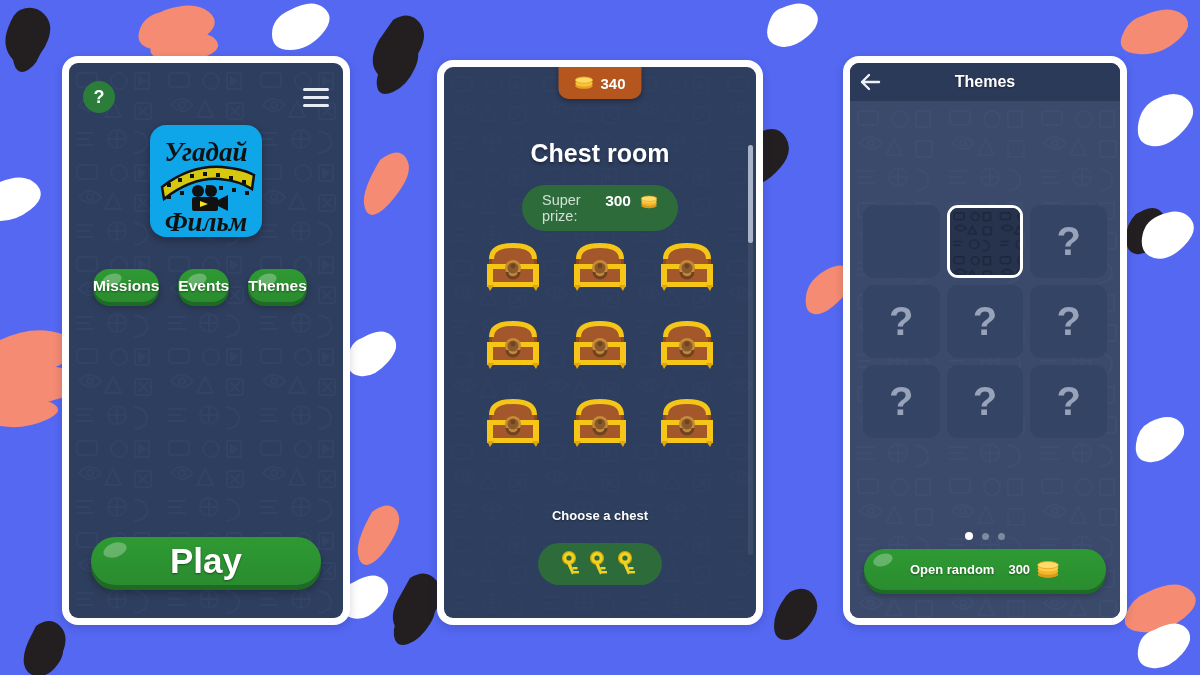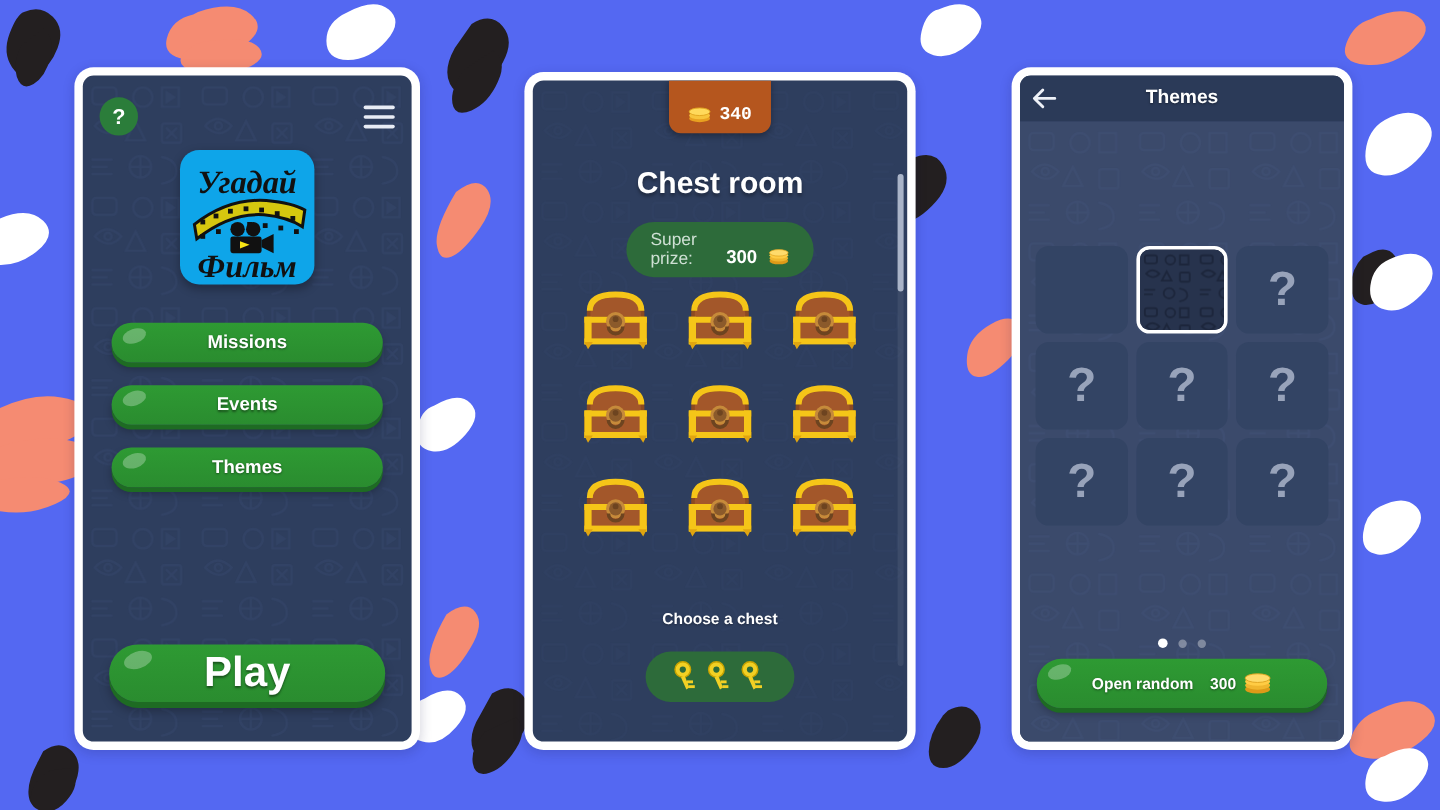--- a/index.html
+++ b/index.html
@@ -78,55 +78,54 @@
     position: absolute; top: 62px; left: 50%; transform: translateX(-50%);
     width: 112px; height: 112px;
     background: #0ea5e9;
     border-radius: 16px;
     box-shadow: 0 3px 8px rgba(0,0,0,.3);
     overflow: hidden;
   }
 
   .menu-list {
     position: absolute; top: 206px; left: 24px; right: 24px;
-    display: flex; flex-direction: column; gap: 19px;
+    display: flex; flex-direction: row; gap: 19px;
   }
   .menu-list .gbtn { height: 33px; font-size: 15.5px; }
 
   #play-button {
     position: absolute; bottom: 33px; left: 22px; right: 22px;
     height: 48px; font-size: 35px;
     box-shadow: 0 5px 0 #1e6b23, 0 7px 9px rgba(0,0,0,.3);
   }
   #play-button::before { width: 24px; height: 14px; left: 12px; top: 6px; }
 
   
   .coin-badge {
     position: absolute; top: 0; left: 50%; transform: translateX(-50%);
     background: #b5561e;
     border-radius: 0 0 10px 10px;
-    padding: 20px 16px 7px;
+    padding: 8px 16px 7px;
     color: #fff; font-size: 15px; font-weight: 600;
-    display: flex; align-items: center; gap: 7px;
+    display: flex; align-items: flex-start; gap: 7px;
     box-shadow: 0 2px 5px rgba(0,0,0,.3);
     cursor: pointer;
-    font-family: Liberation Mono, monospace;
   }
   .chest-title {
     position: absolute; top: 72px; left: 0; right: 0;
     text-align: center; color: #fff;
     font-size: 25px; font-weight: bold;
     text-shadow: 0 2px 3px rgba(0,0,0,.35);
   }
   .prize-pill {
     position: absolute; top: 118px; left: 50%; transform: translateX(-50%);
     background: #2d6b3a;
     border-radius: 999px;
     padding: 7px 20px;
-    display: flex; align-items: flex-end; gap: 9px;
+    display: flex; align-items: flex-start; gap: 9px;
     color: #cfe0d4; font-size: 14.5px;
   }
   .prize-pill b { color: #fff; font-size: 15.5px; }
   .chest-grid {
     position: absolute; top: 168px; left: 26px; right: 26px;
     display: grid; grid-template-columns: repeat(3, 1fr);
     row-gap: 18px;
     justify-items: center;
   }
   .chest-cell { cursor: pointer; width: 64px; height: 60px; }

